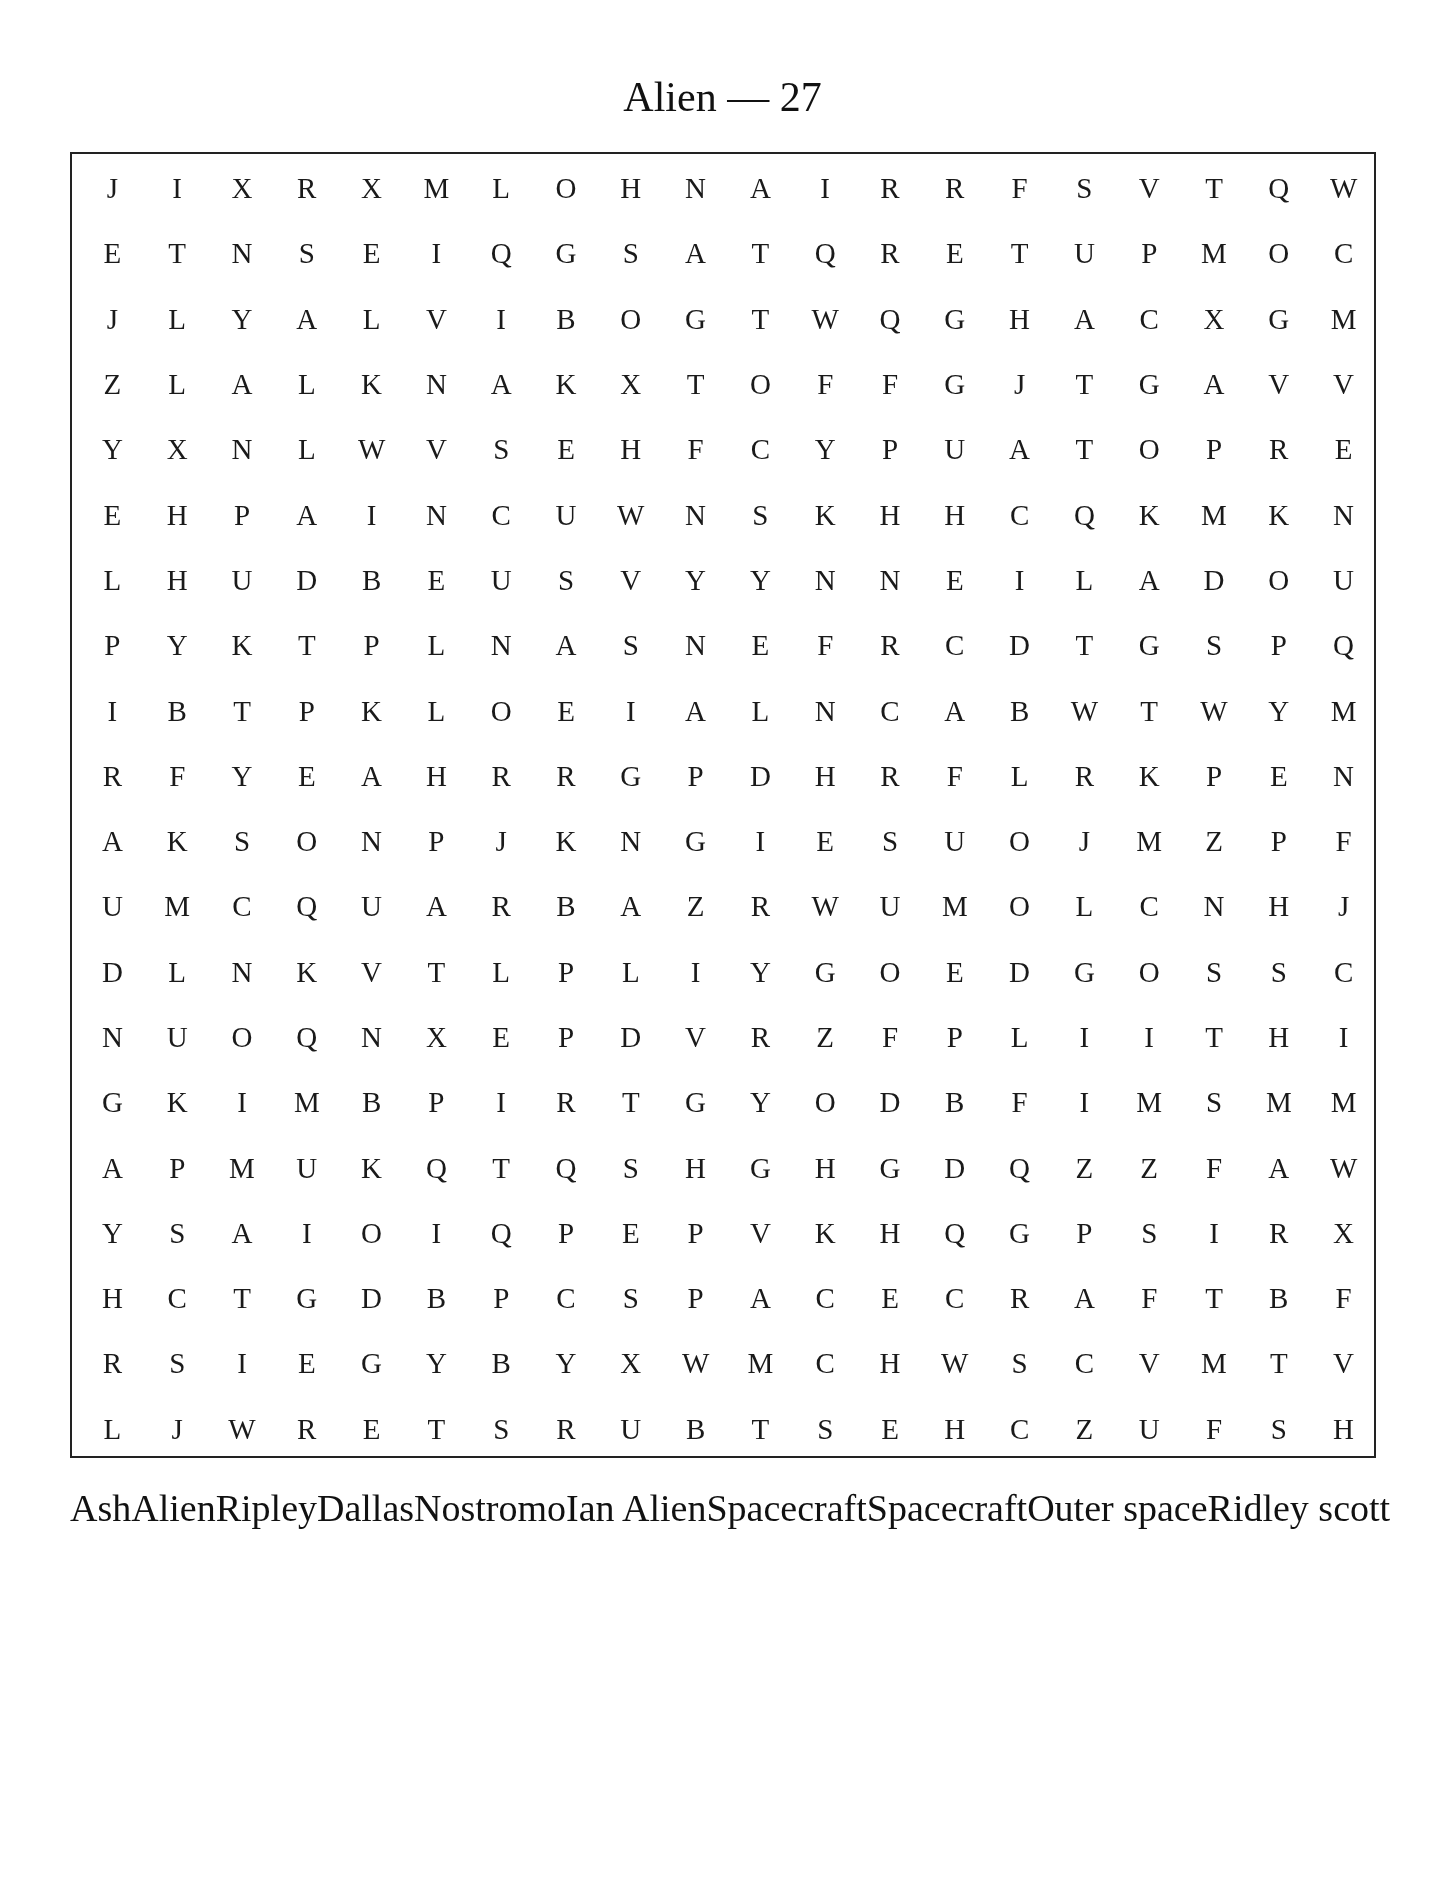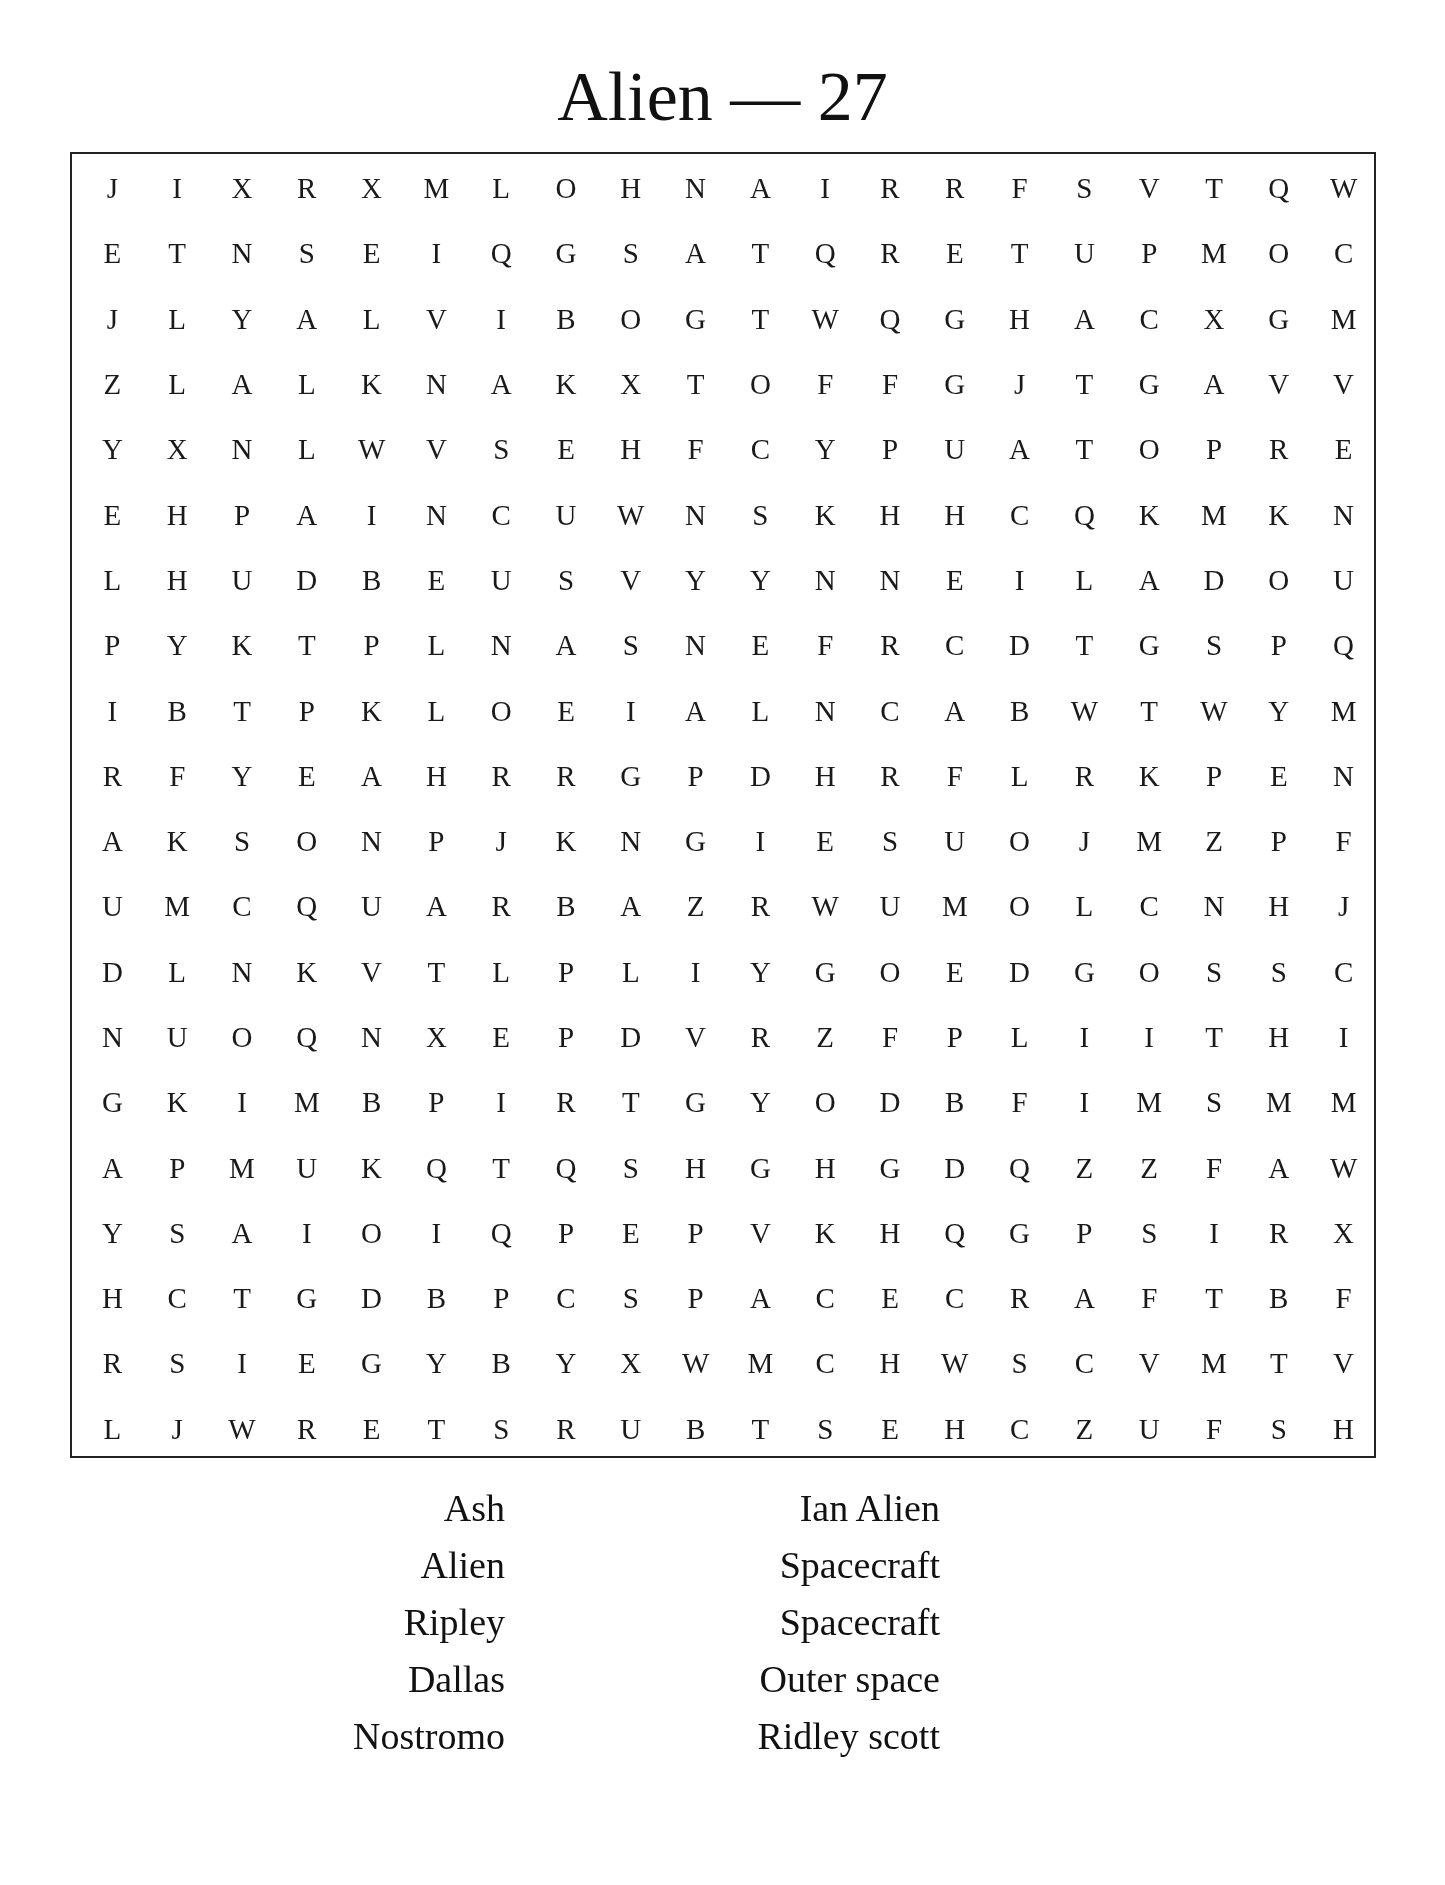--- a/index.html
+++ b/index.html
@@ -1,29 +1,29 @@
 <!DOCTYPE html>
 <html><head>
   <meta charset="utf-8">
   <style>
     html, body { margin: 0; padding: 0; background: #ffffff; }
     body { width: 1445px; height: 1885px; position: relative; overflow: hidden;
            font-family: "Liberation Serif", "DejaVu Serif", serif; color: #1a1a1a; }
     .title { position: absolute; top: 62px; left: 0; width: 1445px; text-align: center;
-             font-size: 70px; line-height: 70px; color: #111; }
+             font-size: 42px; line-height: 70px; color: #111; }
     .grid-box { position: absolute; left: 70px; top: 152px; width: 1306px; height: 1306px;
                 border: 2px solid #222; box-sizing: border-box; }
     .grid { position: absolute; left: 8px; top: 0; width: 1296px; height: 1306px;
             display: grid; grid-template-columns: repeat(20, 1fr); grid-template-rows: repeat(20, 65.3px);
             padding-top: 2px; }
     .cell { display: flex; align-items: center; justify-content: center; font-size: 29px; color: #1a1a1a;
             letter-spacing: 0; }
     .words { position: absolute; top: 1480px; left: 0; width: 1445px; display: grid;
              grid-template-columns: 1fr 1fr 1fr; padding: 0 70px; box-sizing: border-box; }
-    .word-col { display: flex; flex-direction: column; align-items: flex-end; }
+    .word-col { display: flex; flex-direction: row; align-items: flex-end; }
     .word { font-size: 38px; line-height: 57px; color: #111; white-space: nowrap; }
   </style>
 </head>
 <body>
 
 <div class="title">Alien — 27</div>
 
 <div class="grid-box">
   <div class="grid" id="grid">
       <div class="cell">J</div>

